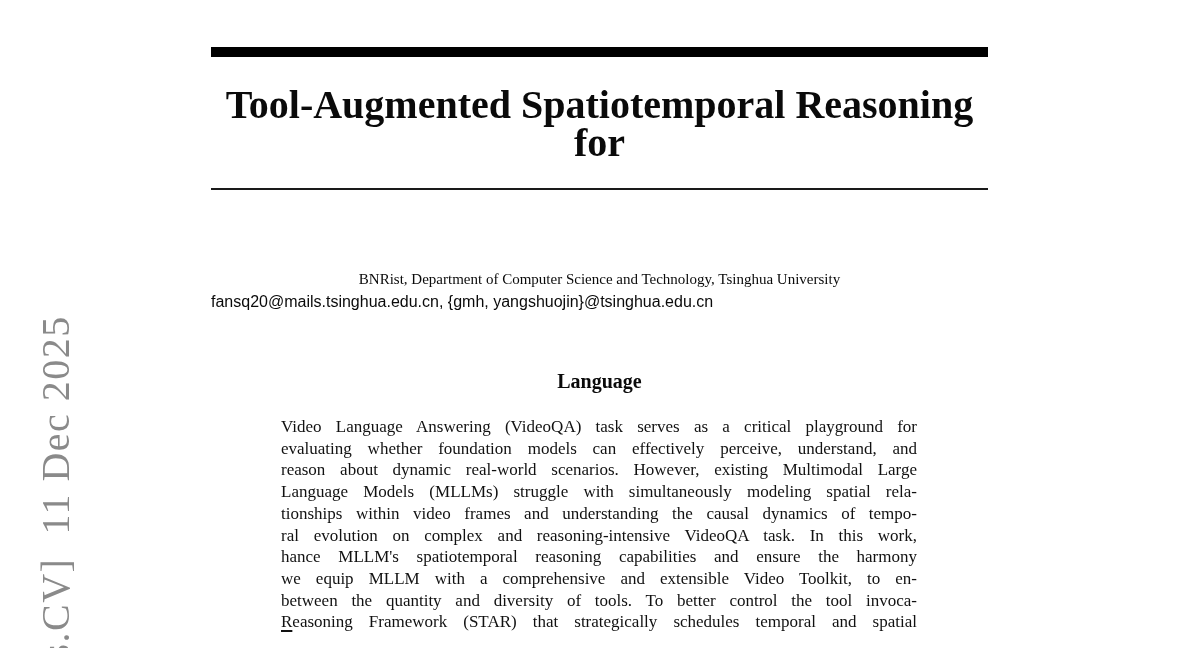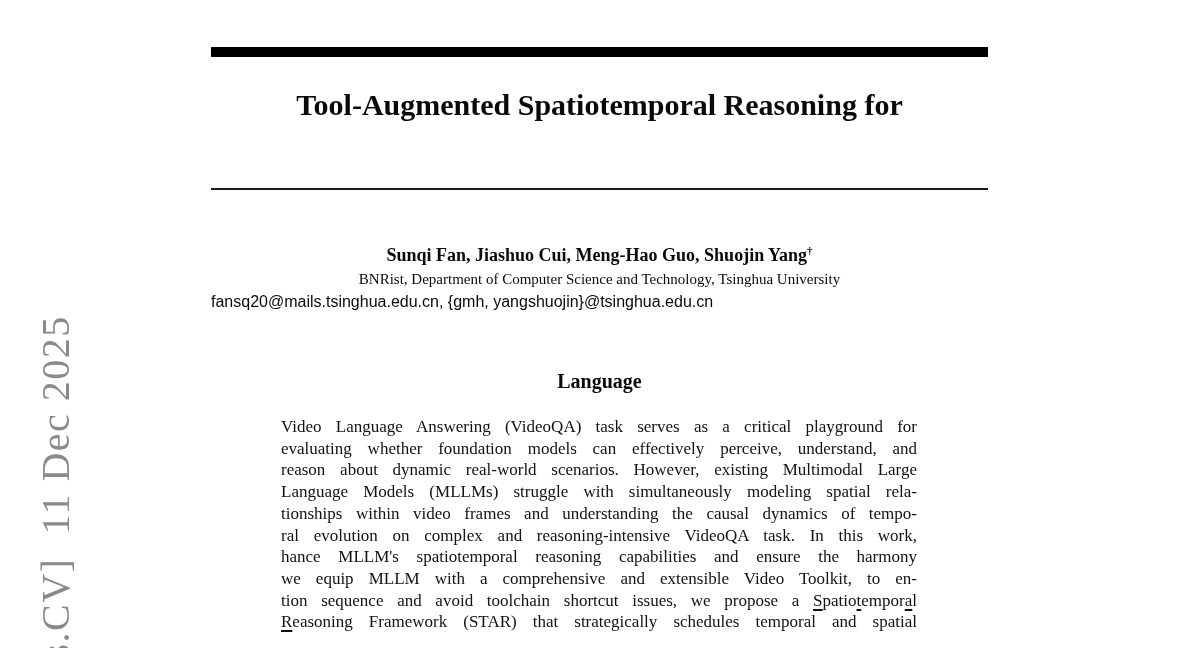--- a/index.html
+++ b/index.html
@@ -39,21 +39,21 @@
     background: #000000;
   }
   .title {
     position: absolute;
     left: 211px;
     top: 86px;
     width: 777px;
     margin: 0;
     text-align: center;
     font-weight: bold;
-    font-size: 30px;
+    font-size: 40px;
     line-height: 38px;
     color: #0a0a0a;
   }
   .title .tline { display: block; }
   .rule-thin {
     position: absolute;
     left: 211px;
     top: 188px;
     width: 777px;
     height: 2px;
@@ -132,36 +132,35 @@
   <div class="watermark">cs.CV]  11 Dec 2025</div>
 
   <div class="rule-thick"></div>
 
   <h1 class="title">
     <span class="tline">Tool-Augmented Spatiotemporal Reasoning for</span>
   </h1>
 
   <div class="rule-thin"></div>
 
-  <div class="authors"><span>Sunqi Fan, Jiashuo Cui, Meng-Hao Guo, Shuojin Yang</span><sup>†</sup></div>
 
   <div class="affiliation">BNRist, Department of Computer Science and Technology, Tsinghua University</div>
 
   <div class="emails">fansq20@mails.tsinghua.edu.cn, {gmh, yangshuojin}@tsinghua.edu.cn</div>
 
   <div class="abstract-heading">Language</div>
 
   <div class="abstract">
     <div class="abs-line"><span>Video Language Answering (VideoQA) task serves as a critical playground for</span></div>
     <div class="abs-line"><span>evaluating whether foundation models can effectively perceive, understand, and</span></div>
     <div class="abs-line"><span>reason about dynamic real-world scenarios. However, existing Multimodal Large</span></div>
     <div class="abs-line"><span>Language Models (MLLMs) struggle with simultaneously modeling spatial rela-</span></div>
     <div class="abs-line"><span>tionships within video frames and understanding the causal dynamics of tempo-</span></div>
     <div class="abs-line"><span>ral evolution on complex and reasoning-intensive VideoQA task. In this work,</span></div>
     <div class="abs-line"><span>hance MLLM's spatiotemporal reasoning capabilities and ensure the harmony</span></div>
     <div class="abs-line"><span>we equip MLLM with a comprehensive and extensible Video Toolkit, to en-</span></div>
+    <div class="abs-line"><span>between the quantity and diversity of tools. To better control the tool invoca-</span></div>
 
-    <div class="abs-line"><span>tion sequence and avoid toolchain shortcut issues, we propose a </span><span class="u">S</span><span>patio</span><span class="u">t</span><span>empor</span><span class="u">a</span><span>l</span></div>
 
     <div class="abs-line"><span class="u">R</span><span>easoning Framework (STAR) that strategically schedules temporal and spatial</span></div>
   </div>
 
 </div>
 
 </body></html>

